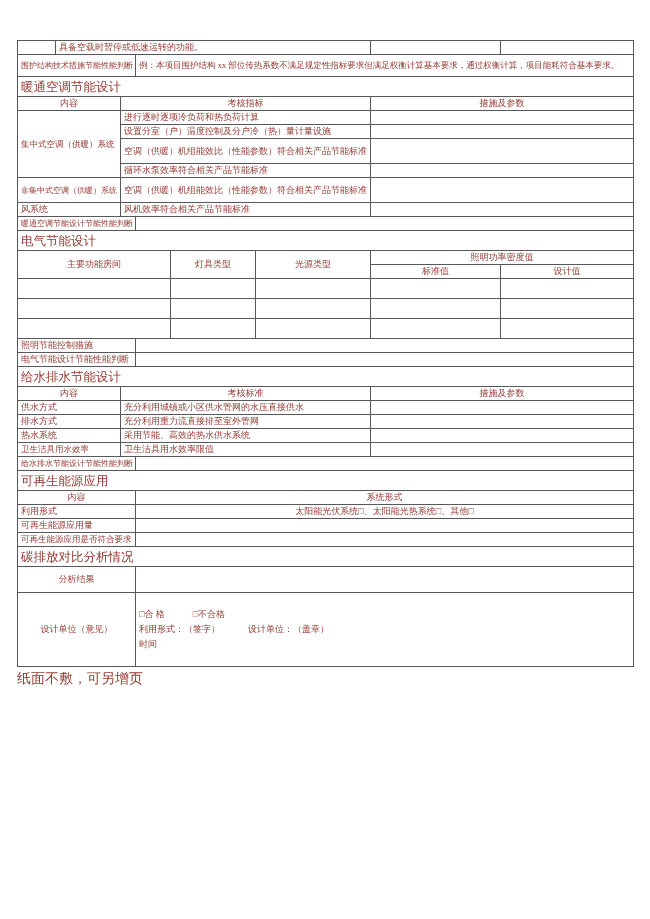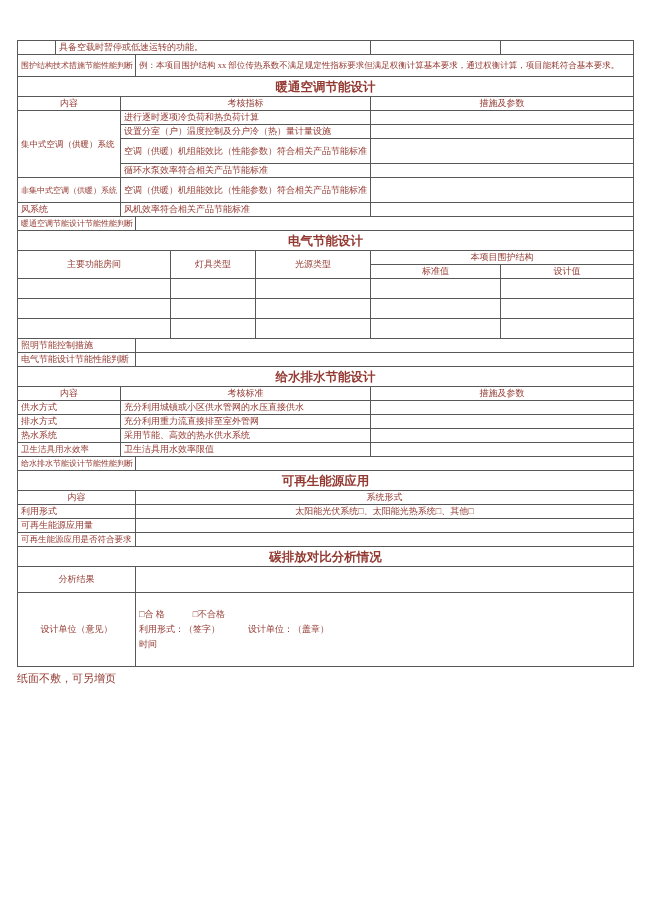--- a/index.html
+++ b/index.html
@@ -24,33 +24,32 @@
   table.first { margin-top:0; }
   td {
     border:1px solid var(--c-border,#585858);
     font-size:9px; line-height:11px;
     padding:1px 3px;
     vertical-align:middle;
     text-align:left;
     overflow:hidden;
   }
   .sec-title td {
-    text-align:center;
-    font-weight:bold;
+    font-weight:normal;
     font-size:12.5px;
     line-height:14px;
   }
   .hd { text-align:center; }
   .ctr { text-align:center; }
   .fs8  { font-size:8px; }
   .fs85 { font-size:8.5px; }
   .nw { white-space:nowrap; }
   .op-line { text-align:left; line-height:15px; }
   .gap { margin-left:28px; }
-  .note { font-size:11px; margin-top:6px; line-height:11px; }
+  .note { font-size:14px; margin-top:6px; line-height:11px; }
 </style>
 </head>
 <body>
 
 <div class="page">
 
   <table class="first">
     <colgroup>
       <col style="width:38px">
         <col style="width:80px">
@@ -133,21 +132,21 @@
         <col style="width:133px">
     </colgroup>
     <tbody>
         <tr class="sec-title" style="height:20px">
       <td colspan="6">电气节能设计</td>
     </tr>
     <tr style="height:13px">
       <td class="hd" colspan="2" rowspan="2">主要功能房间</td>
       <td class="hd" rowspan="2">灯具类型</td>
       <td class="hd" rowspan="2">光源类型</td>
-      <td class="hd" colspan="2">本项目围护结构</td>
+      <td class="hd" colspan="2">照明功率密度值</td>
     </tr>
     <tr style="height:13px">
       <td class="hd">标准值</td>
       <td class="hd">设计值</td>
     </tr>
     <tr style="height:20px">
       <td colspan="2"></td>
       <td></td>
       <td></td>
       <td></td>

